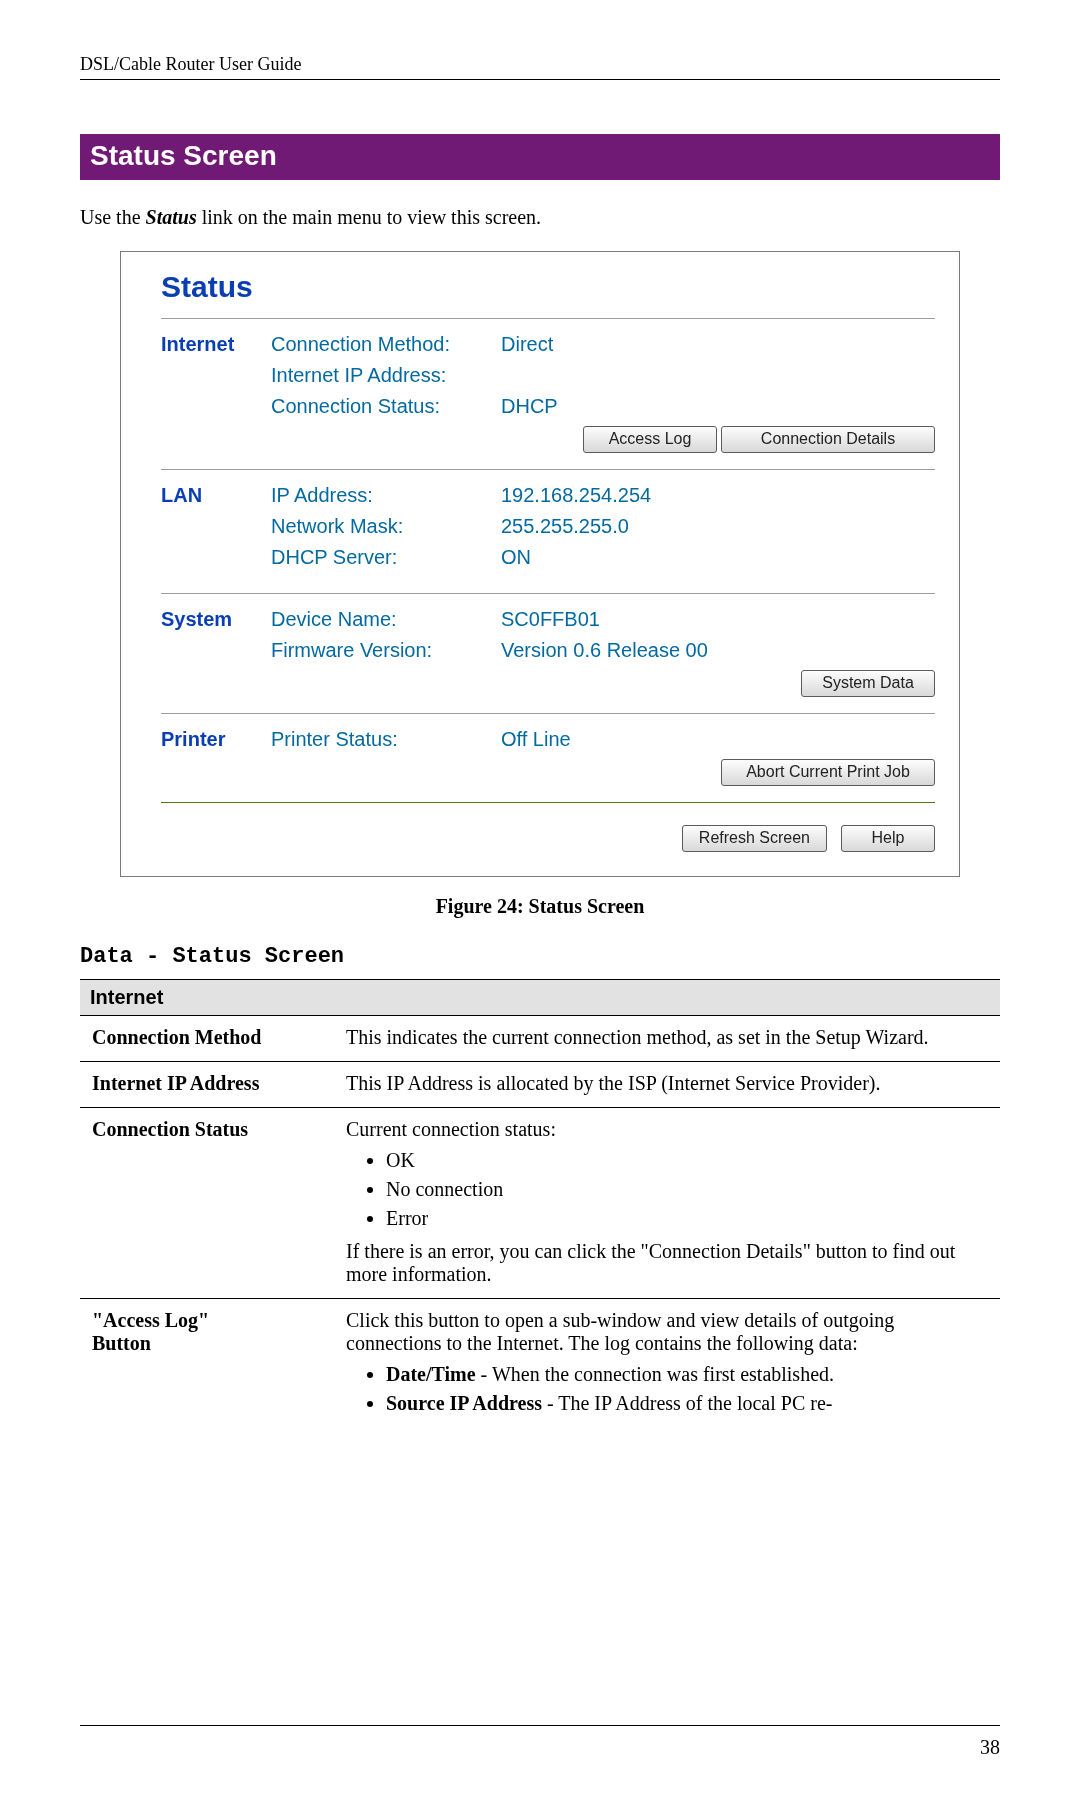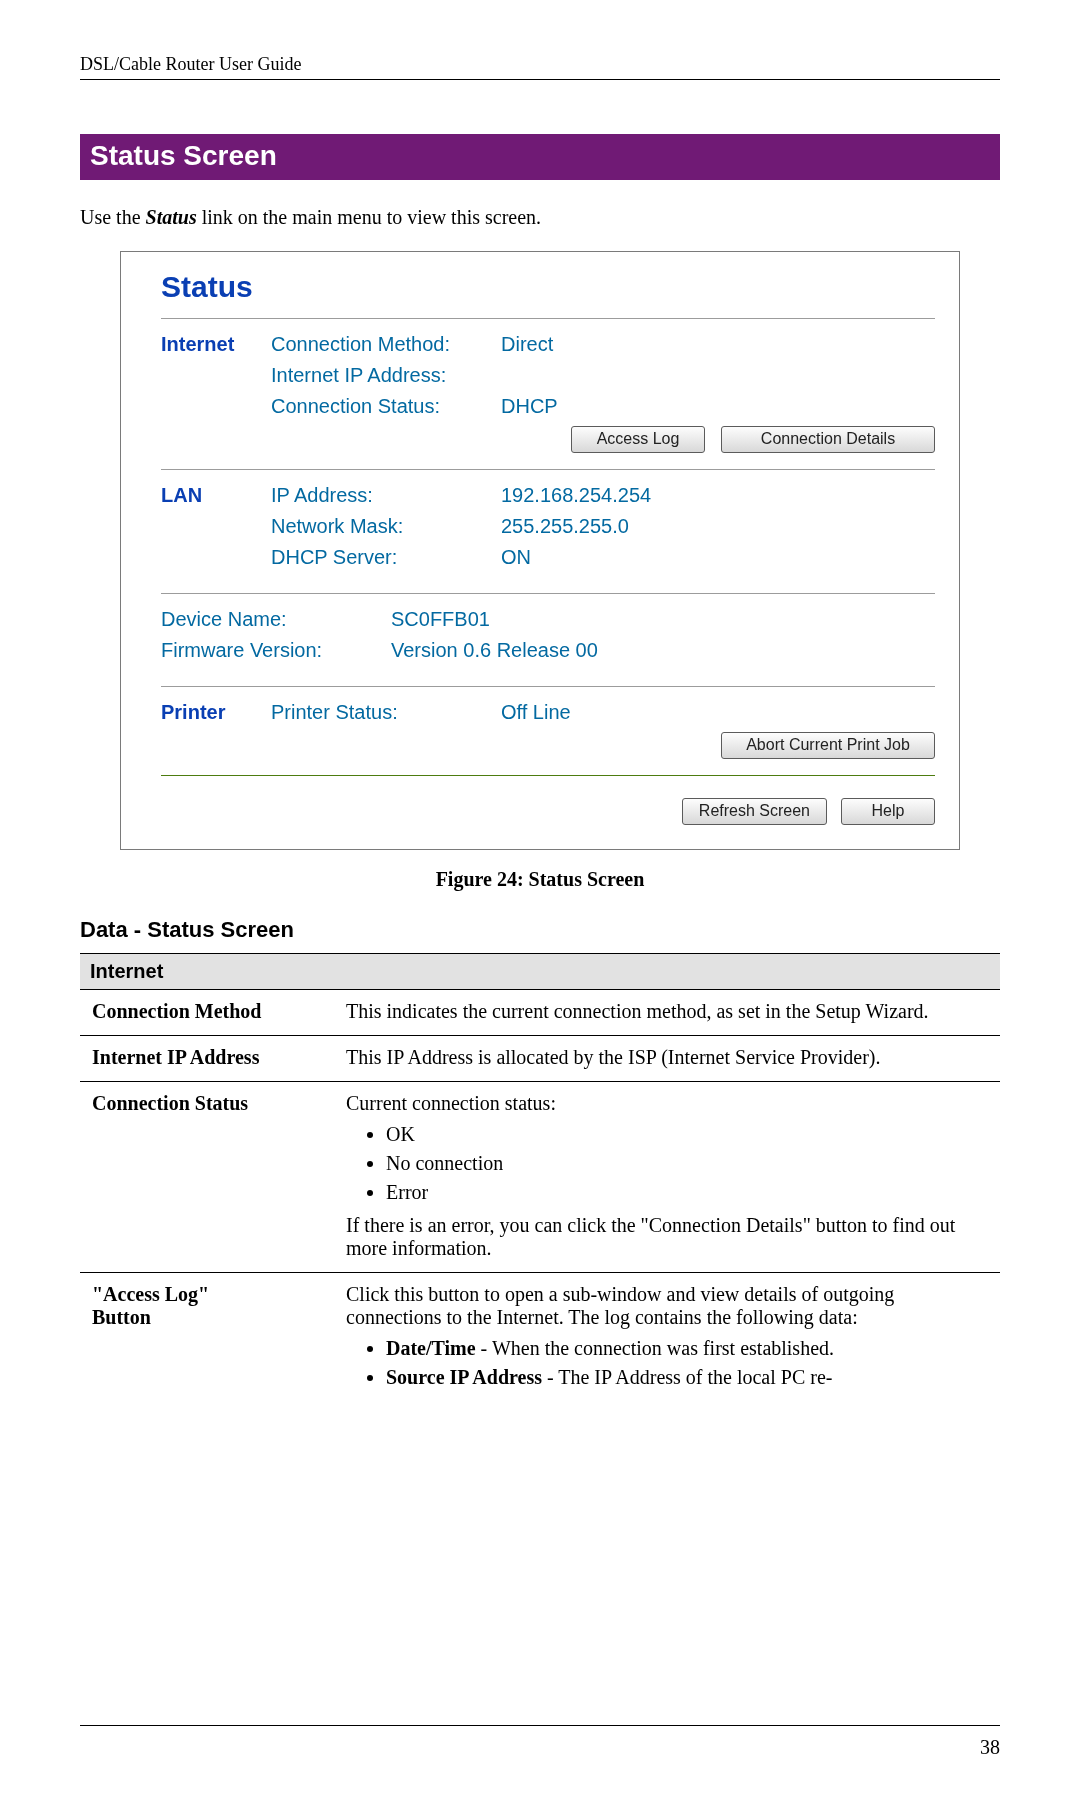--- a/index.html
+++ b/index.html
@@ -74,21 +74,21 @@
     display: flex;
     font-size: 20px;
     color: #0369a1;
     margin-bottom: 8px;
   }
   .kv .k { width: 230px; }
   .kv .v { flex: 1; }
   .btn-row {
     display: flex;
     justify-content: flex-end;
-    gap: 16px;
+    gap: 4px;
     margin-top: 8px;
   }
   .btn {
     font-family: Tahoma, Arial, sans-serif;
     font-size: 16px;
     color: #222;
     text-align: center;
     padding: 3px 16px 4px 16px;
     border: 1px solid #5b5b5b;
     border-radius: 3px;
@@ -106,21 +106,21 @@
   }
 
   .fig-caption {
     text-align: center;
     font-weight: bold;
     font-size: 20px;
     margin: 18px 0 26px 0;
   }
 
   .sub-heading {
-    font-family: Liberation Sans, sans-serif;
+    font-family: Liberation Mono, monospace;
     font-weight: bold;
     font-size: 22px;
     margin-bottom: 10px;
   }
 
   
   table.data-table {
     width: 100%;
     border-collapse: collapse;
     font-size: 20px;
@@ -217,29 +217,33 @@
             <div class="v">255.255.255.0</div>
           </div>
         <div class="kv">
             <div class="k">DHCP Server:</div>
             <div class="v">ON</div>
           </div>
       </div>
     </div>
 
     <div class="status-row">
+      <div class="status-label">System</div>
       <div class="status-body">
         <div class="kv">
             <div class="k">Device Name:</div>
             <div class="v">SC0FFB01</div>
           </div>
         <div class="kv">
             <div class="k">Firmware Version:</div>
             <div class="v">Version 0.6 Release 00</div>
           </div>
+        <div class="btn-row">
+          <div class="btn">System Data</div>
+        </div>
       </div>
     </div>
 
     <div class="status-row">
       <div class="status-label">Printer</div>
       <div class="status-body">
         <div class="kv">
             <div class="k">Printer Status:</div>
             <div class="v">Off Line</div>
           </div>

